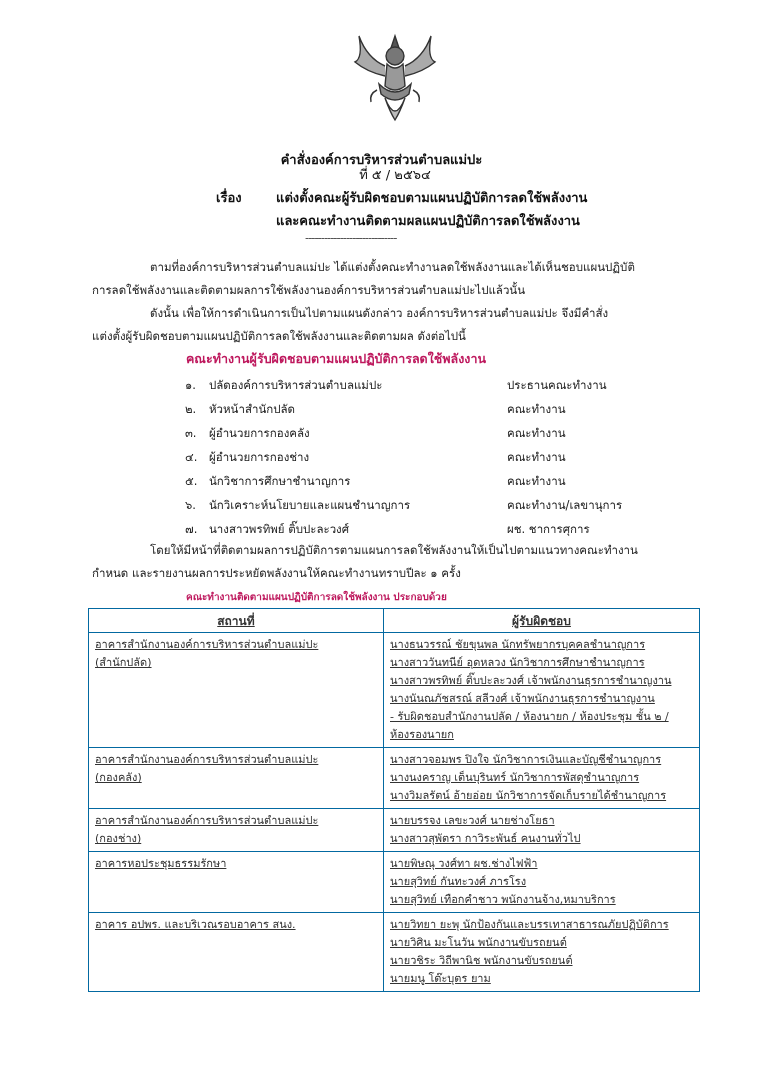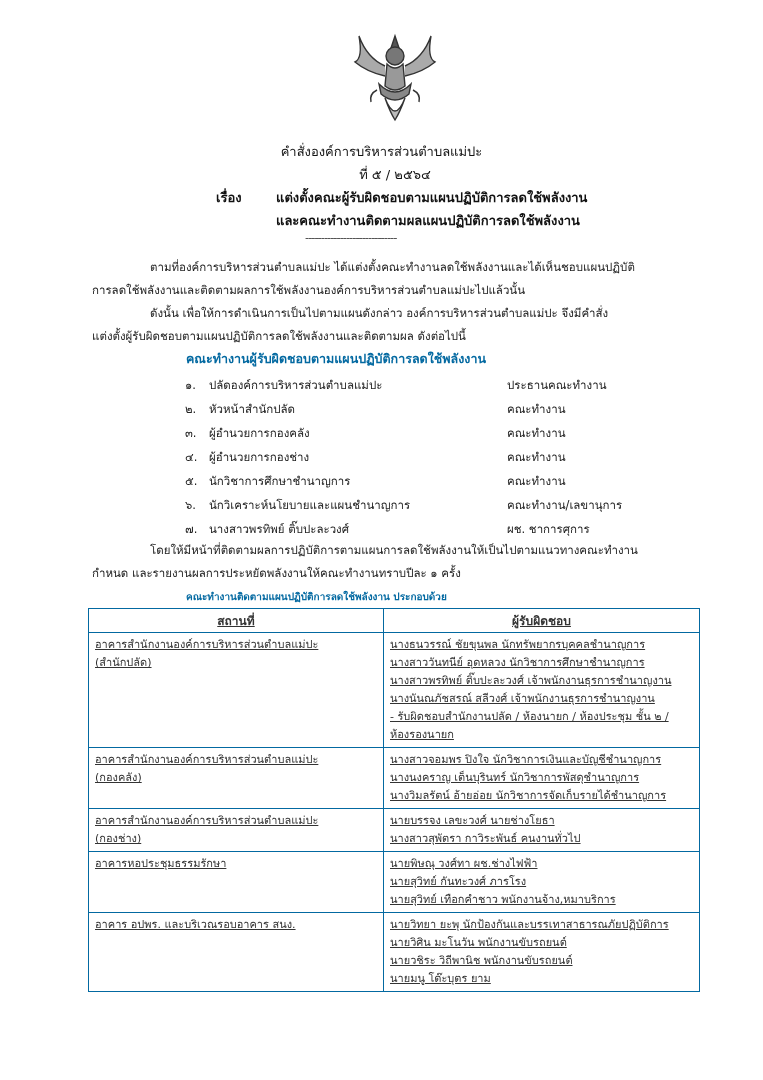--- a/index.html
+++ b/index.html
@@ -1,21 +1,21 @@
 <!DOCTYPE html>
 <html><head>
 <meta charset="utf-8">
 <style>
   html, body { margin:0; padding:0; background:#ffffff; }
   body { width:763px; height:1080px; position:relative; overflow:hidden;
          font-family:"DejaVu Sans", sans-serif; color:#222; }
   .abs { position:absolute; white-space:nowrap; }
   .t { font-size:11.5px; line-height:16px; }
   .title { font-size:13px; font-weight:bold; color:#111; }
-  .bold { font-weight:bold; color:#0369a1; }
+  .bold { font-weight:bold; color:#be185d; }
   #emblem { left:345px; top:28px; width:100px; height:100px; }
   table.resp { position:absolute; left:88px; top:608px; width:612px;
                border-collapse:collapse; font-size:11px; color:#333; }
   table.resp th, table.resp td { border:1px solid #0369a1; vertical-align:top; padding:3px 6px;text-decoration:underline; }
   table.resp th { font-weight:bold; font-size:12px; text-align:center; padding:2px 6px; }
   table.resp td.loc { width:282px;border-radius:24px; }
   .line { line-height:18px; }
 </style>
 </head>
 <body>
@@ -29,21 +29,21 @@
       <path d="M40 38 Q22 30 14 8 Q18 30 10 34 Q22 44 40 48" fill="#aaa"></path>
       <path d="M60 38 Q78 30 86 8 Q82 30 90 34 Q78 44 60 48" fill="#aaa"></path>
       <path d="M34 56 Q50 72 66 56 L64 66 Q50 78 36 66 Z" fill="#888"></path>
       <path d="M40 70 Q50 96 60 70 Q55 84 50 92 Q45 84 40 70" fill="#bbb"></path>
       <path d="M32 62 Q24 66 26 74"></path>
       <path d="M68 62 Q76 66 74 74"></path>
     </g>
   </svg>
 </div>
 
-<div class="abs title" style="left:0;width:763px;text-align:center;top:141px;font-weight:normal;font-size:13px;">คำสั่งองค์การบริหารส่วนตำบลแม่ปะ</div>
+<div class="abs title" style="left:0;width:763px;text-align:center;top:149px;font-weight:bold;font-size:13px;">คำสั่งองค์การบริหารส่วนตำบลแม่ปะ</div>
 <div class="abs title" style="left:0;width:790px;text-align:center;top:164px;font-weight:normal;">ที่   ๕ / ๒๕๖๔</div>
 <div class="abs title" style="left:216px;top:187px;font-weight:bold;">เรื่อง</div>
 <div class="abs title" style="left:276px;top:187px;">แต่งตั้งคณะผู้รับผิดชอบตามแผนปฏิบัติการลดใช้พลังงาน</div>
 <div class="abs title" style="left:276px;top:210px;">และคณะทำงานติดตามผลแผนปฏิบัติการลดใช้พลังงาน</div>
 <div class="abs t" style="left:305px;top:230px;color:#555;letter-spacing:-1px;">-----------------------------</div>
 
 <div class="abs t" style="left:150px;top:259px;">ตามที่องค์การบริหารส่วนตำบลแม่ปะ ได้แต่งตั้งคณะทำงานลดใช้พลังงานและได้เห็นชอบแผนปฏิบัติ</div>
 <div class="abs t" style="left:92px;top:282px;">การลดใช้พลังงานและติดตามผลการใช้พลังงานองค์การบริหารส่วนตำบลแม่ปะไปแล้วนั้น</div>
 <div class="abs t" style="left:150px;top:305px;text-align:center;">ดังนั้น  เพื่อให้การดำเนินการเป็นไปตามแผนดังกล่าว  องค์การบริหารส่วนตำบลแม่ปะ  จึงมีคำสั่ง</div>
 <div class="abs t" style="left:92px;top:328px;">แต่งตั้งผู้รับผิดชอบตามแผนปฏิบัติการลดใช้พลังงานและติดตามผล ดังต่อไปนี้</div>

